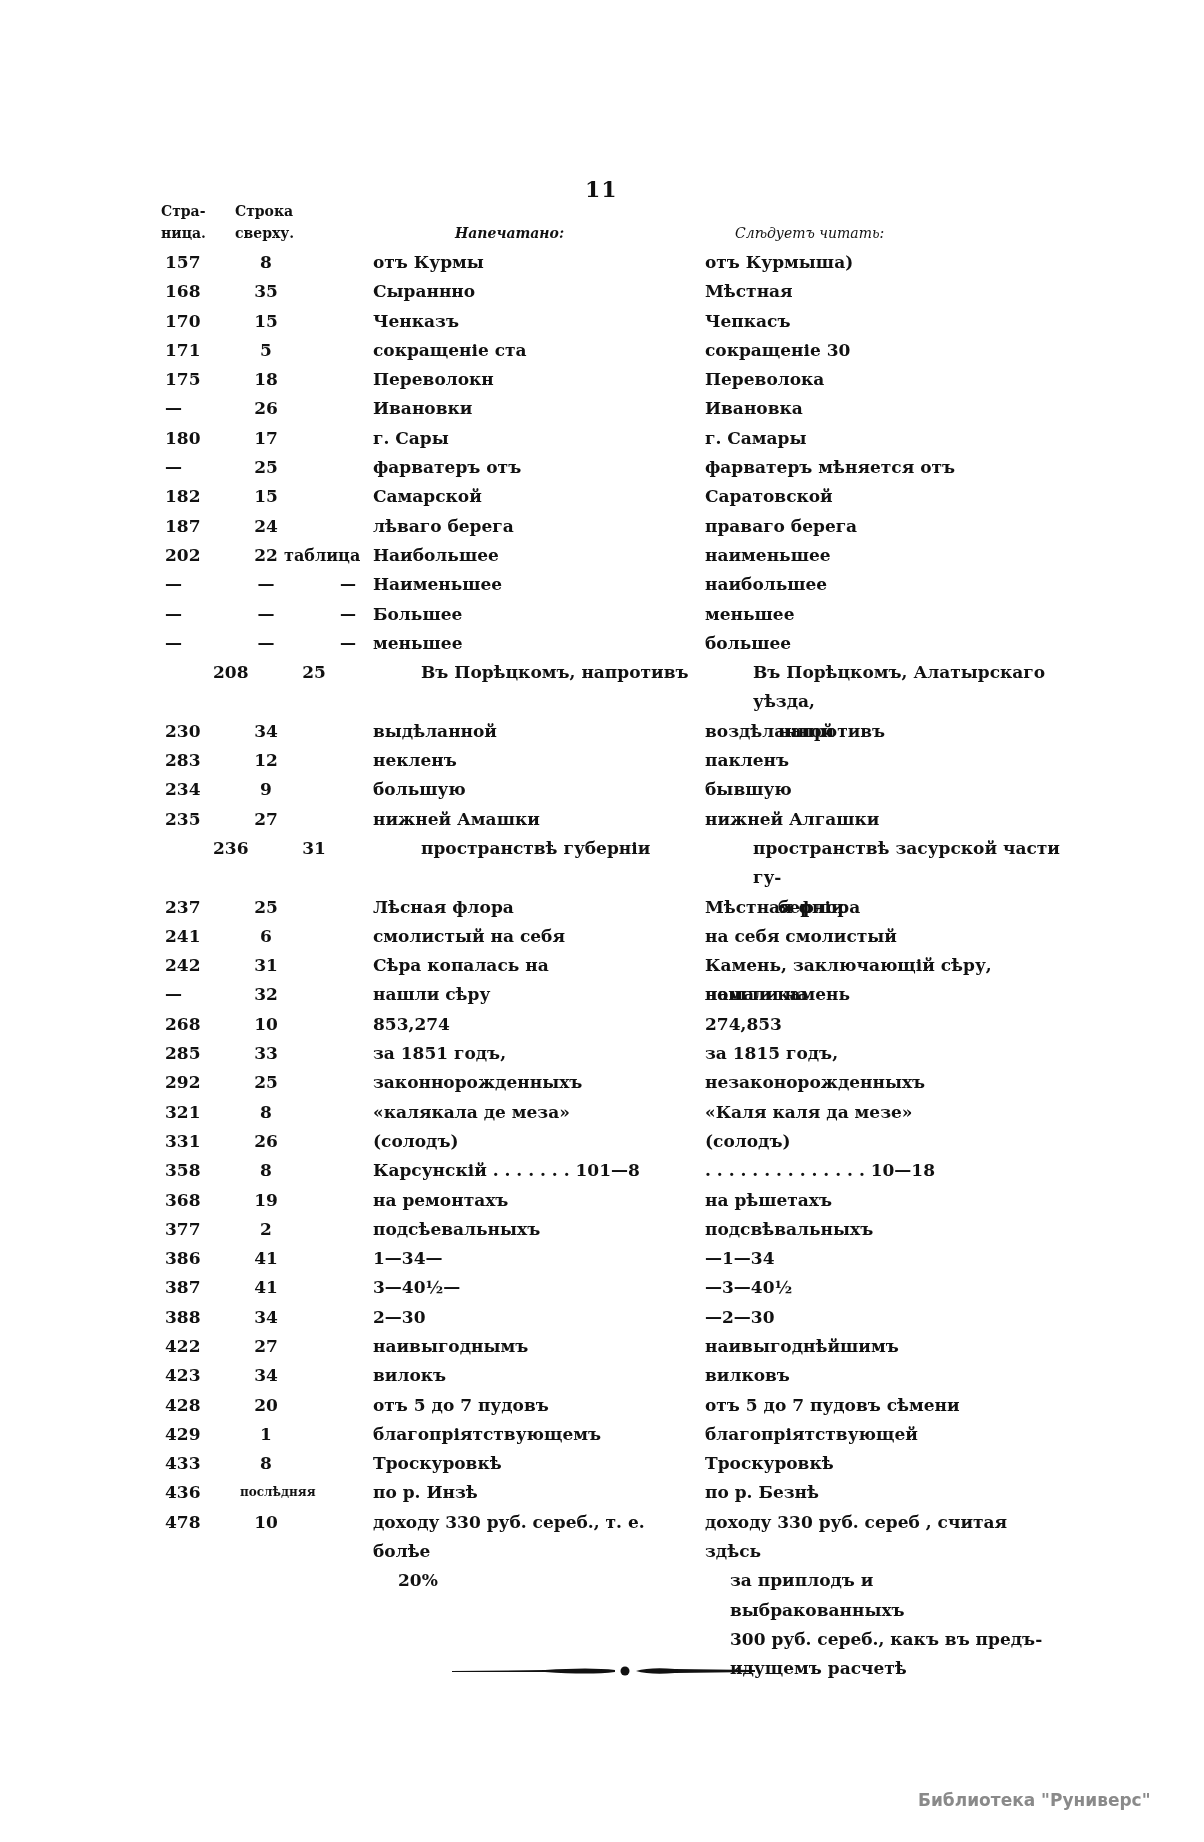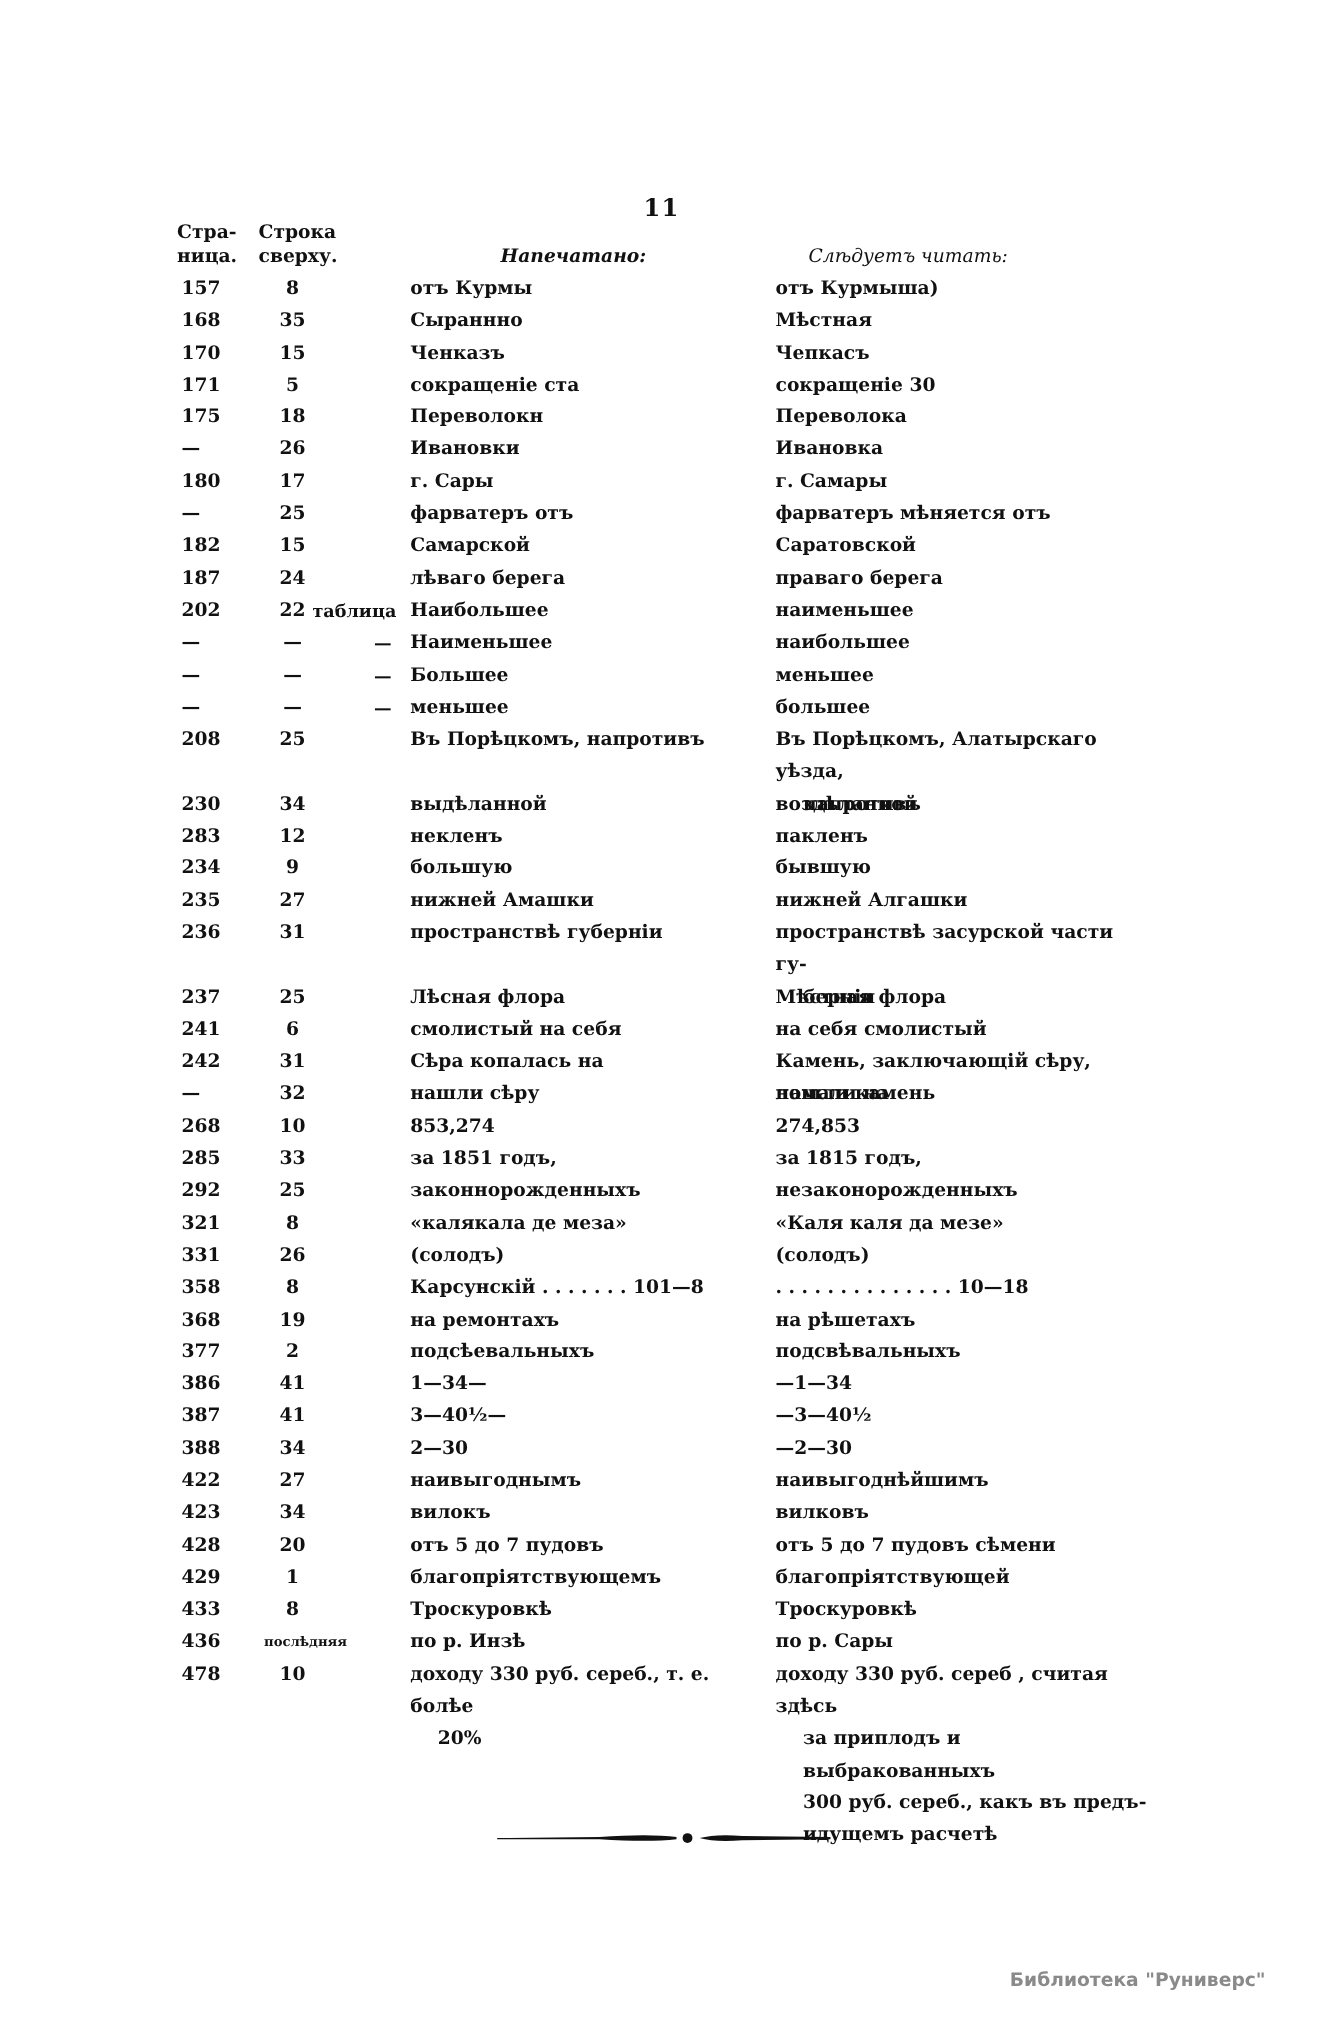--- a/index.html
+++ b/index.html
@@ -6,30 +6,30 @@
   body {
     width: 1204px; height: 1842px; position: relative; overflow: hidden;
     font-family: "DejaVu Serif", "Liberation Serif", serif;
     color: #111111;
   }
   .page-number {
     position: absolute; left: 585px; top: 176px;
     font-size: 22px; font-weight: bold; letter-spacing: 1px;
   }
   .col-head {
-    position: absolute; font-size: 17px; font-weight: bold; line-height: 22px;
+    position: absolute; font-size: 14px; font-weight: bold; line-height: 22px;
   }
   .col-head.page { left: 161px; top: 200px; }
   .col-head.line { left: 235px; top: 200px; }
   .col-head.printed { left: 455px; top: 222px; font-style: italic; font-weight: bold; }
   .col-head.read { left: 735px; top: 222px; font-style: italic; font-weight: normal; }
 
   .rows { position: absolute; left: 0; top: 248px; width: 1204px; }
   .row { position: relative; height: 29.3px; font-size: 17px; font-weight: bold; }
-  .row.two-lines { height: 58.6px; }
+  .row.two-lines { height: 58.6px; margin-left: 48px; }
   .row.four-lines { height: 117.2px; }
   .cell { position: absolute; top: 0; line-height: 29.3px; white-space: nowrap; }
   .c-page { left: 165px; width: 40px; }
   .c-line { left: 248px; width: 36px; text-align: center; }
   .c-note { left: 284px; width: 72px; text-align: right; font-size: 16px; }
   .c-printed { left: 373px; width: 325px; white-space: normal; }
   .c-read { left: 705px; width: 340px; white-space: normal; }
   .c-printed .cont, .c-read .cont { display: block; padding-left: 25px; }
   .c-printed span, .c-read span { display: block; line-height: 29.3px; }
 
@@ -502,21 +502,21 @@
       </div>
     </div>
     <div class="row">
       <div class="cell c-page">436</div>
       <div class="cell c-line" style="width: 110px; left: 240px; text-align: left; font-size: 12px;">послѣдняя</div>
       <div class="cell c-note"></div>
       <div class="cell c-printed">
         <span>по р. Инзѣ</span>
       </div>
       <div class="cell c-read">
-        <span>по р. Сары</span>
+        <span>по р. Безнѣ</span>
       </div>
     </div>
     <div class="row four-lines">
       <div class="cell c-page">478</div>
       <div class="cell c-line">10</div>
       <div class="cell c-note"></div>
       <div class="cell c-printed">
         <span>доходу 330 руб. сереб., т. е. болѣе</span>
         <span class="cont">20%</span>
       </div>

